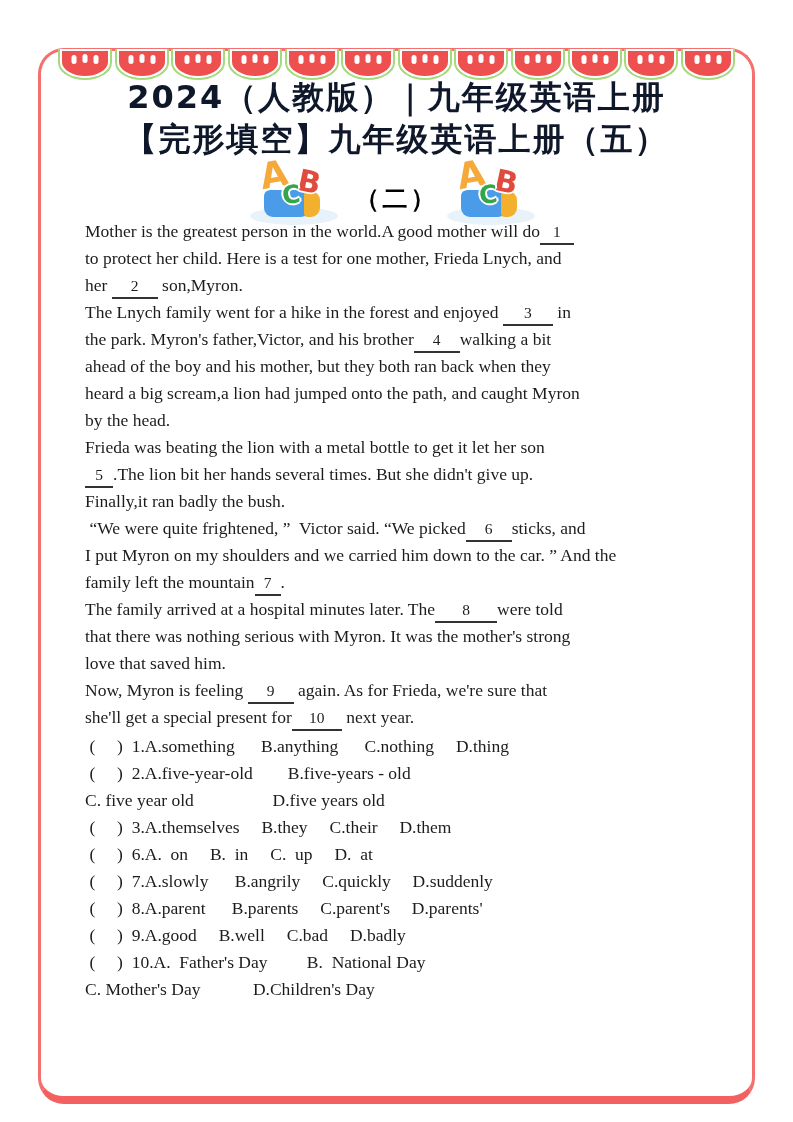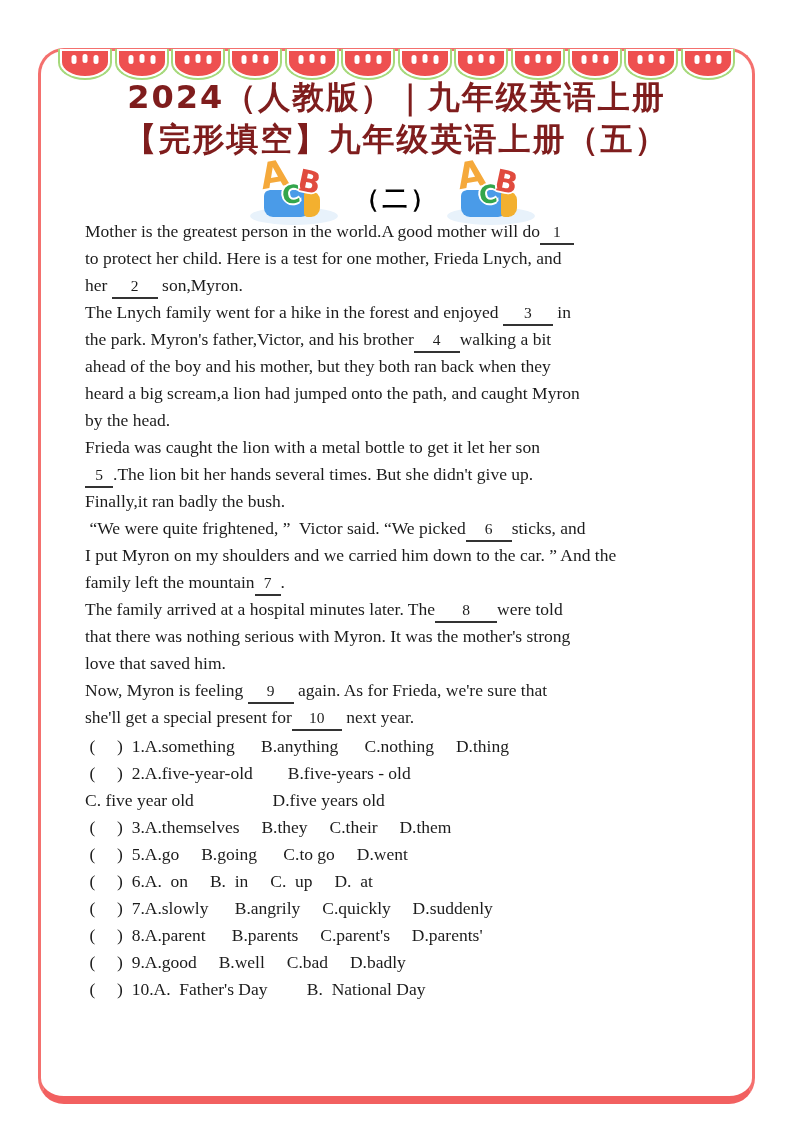--- a/index.html
+++ b/index.html
@@ -12,21 +12,21 @@
           justify-content:space-between;z-index:3;}
   .melon{width:46px;height:25px;border:2px solid #a6d97c;border-top:none;
          border-radius:0 0 46px 46px / 0 0 30px 30px;padding:2px;background:#fff;}
   .melon-inner{width:100%;height:100%;background:#ee5050;
          border-radius:0 0 44px 44px / 0 0 27px 27px;position:relative;}
   .melon-inner::after{content:"";position:absolute;top:3px;left:50%;
          transform:translateX(-50%);width:5px;height:9px;background:#fff;border-radius:3px;
          box-shadow:-11px 1px 0 #fff,11px 1px 0 #fff;}
   
   .header{position:absolute;top:76px;left:0;right:0;text-align:center;z-index:2;}
-  .title{font-size:32px;font-weight:bold;letter-spacing:2px;line-height:42px;color:#7f1d1d;}
+  .title{font-size:32px;font-weight:bold;letter-spacing:2px;line-height:42px;color:#0f172a;}
   
   .icons{position:absolute;top:162px;left:0;right:0;height:62px;z-index:2;}
   .abc{position:absolute;width:72px;height:58px;}
   .abc-left{left:258px;}
   .abc-right{left:455px;}
   .abc .cloud{position:absolute;bottom:-5px;left:-8px;right:-8px;height:18px;
         background:#e8f2fb;border-radius:50%;}
   .abc .bag{position:absolute;bottom:3px;left:6px;width:46px;height:27px;
         background:#4a9be8;border-radius:6px 12px 9px 9px;}
   .abc .bag::after{content:"";position:absolute;right:-10px;top:1px;width:16px;height:26px;
@@ -116,38 +116,38 @@
 
   <div class="passage">
       <div class="line">Mother is the greatest person in the world.A good mother will do<span class="blank" style="min-width: 34px;">1</span></div>
       <div class="line">to protect her child. Here is a test for one mother, Frieda Lnych, and</div>
       <div class="line">her <span class="blank" style="min-width: 46px;">2</span> son,Myron.</div>
       <div class="line">The Lnych family went for a hike in the forest and enjoyed <span class="blank" style="min-width: 50px;">3</span> in</div>
       <div class="line">the park. Myron's father,Victor, and his brother<span class="blank" style="min-width: 46px;">4</span>walking a bit</div>
       <div class="line">ahead of the boy and his mother, but they both ran back when they</div>
       <div class="line">heard a big scream,a lion had jumped onto the path, and caught Myron</div>
       <div class="line">by the head.</div>
-      <div class="line">Frieda was caught the lion with a metal bottle to get it let her son</div>
+      <div class="line">Frieda was beating the lion with a metal bottle to get it let her son</div>
       <div class="line"><span class="blank" style="min-width: 28px;">5</span>.The lion bit her hands several times. But she didn't give up.</div>
       <div class="line">Finally,it ran badly the bush.</div>
       <div class="line"> “We were quite frightened, ”  Victor said. “We picked<span class="blank" style="min-width: 46px;">6</span>sticks, and</div>
       <div class="line">I put Myron on my shoulders and we carried him down to the car. ” And the</div>
       <div class="line">family left the mountain<span class="blank" style="min-width: 26px;">7</span>.</div>
       <div class="line">The family arrived at a hospital minutes later. The<span class="blank" style="min-width: 62px;">8</span>were told</div>
       <div class="line">that there was nothing serious with Myron. It was the mother's strong</div>
       <div class="line">love that saved him.</div>
       <div class="line">Now, Myron is feeling <span class="blank" style="min-width: 46px;">9</span> again. As for Frieda, we're sure that</div>
       <div class="line">she'll get a special present for<span class="blank" style="min-width: 50px;">10</span> next year.</div>
     </div>
 
   <div class="questions">
       <div class="line"> (     )  1.A.something      B.anything      C.nothing     D.thing</div>
       <div class="line"> (     )  2.A.five-year-old        B.five-years - old</div>
       <div class="line">C. five year old                  D.five years old</div>
       <div class="line"> (     )  3.A.themselves     B.they     C.their     D.them</div>
-      <div class="line"> (     )  5.A.go     B.going      C.to go     D.went</div>
       <div class="line"> (     )  6.A.  on     B.  in     C.  up     D.  at</div>
       <div class="line"> (     )  7.A.slowly      B.angrily     C.quickly     D.suddenly</div>
       <div class="line"> (     )  8.A.parent      B.parents     C.parent's     D.parents'</div>
       <div class="line"> (     )  9.A.good     B.well     C.bad     D.badly</div>
       <div class="line"> (     )  10.A.  Father's Day         B.  National Day</div>
+      <div class="line">C. Mother's Day            D.Children's Day</div>
     </div>
 </div>
 
 </body></html>

